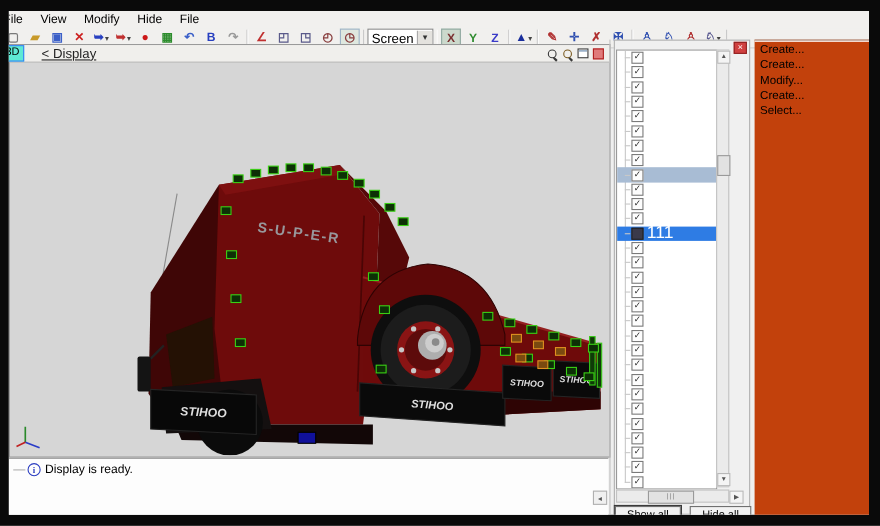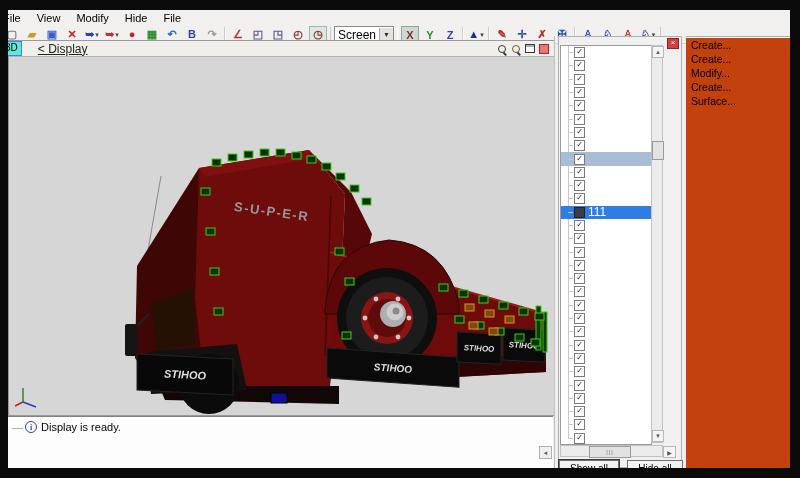--- a/index.html
+++ b/index.html
@@ -68,21 +68,21 @@
   .tp-close{position:absolute;right:2px;top:1px;width:10px;height:9px;background:#d04040;border:1px solid #902020;
             color:#fff;font-size:8px;line-height:8px;text-align:center;cursor:pointer;}
   .tlist{position:absolute;left:1px;top:8px;width:90px;height:398px;background:#fff;
          border:1px solid #9a9a9a;overflow:hidden;}
   .treeline{position:absolute;left:7px;top:0;width:0;border-left:1px solid #c8c8c8;}
   .trow{position:relative;height:13.3px;display:flex;align-items:center;cursor:pointer;}
   .trow .stub{width:5px;border-top:1px solid #c8c8c8;margin-left:7px;}
   .cb{width:9px;height:9px;border:1px solid #7a7a7a;background:#fdfdfd;font-size:8px;line-height:8px;
       text-align:center;color:#222;margin-left:1px;flex:0 0 auto;}
   .cb.dark{background:#3a3a4a;border-color:#222;color:transparent;}
-  .trow .lbl{margin-left:3px;font-size:12px;white-space:nowrap;}
+  .trow .lbl{margin-left:3px;font-size:16px;white-space:nowrap;}
   .trow.sel-inactive{background:#a8bcd4;}
   .trow.sel-active{background:#2e7ce4;}
   .trow.sel-active .lbl{color:#fff;}
   .vscroll{position:absolute;left:92px;top:8px;width:12px;height:398px;background:#ebebeb;border:1px solid #c2c2c2;box-sizing:border-box;}
   .sbtn{position:absolute;left:0;width:10px;height:10px;background:#f4f4f4;border:1px solid #b8b8b8;
         font-size:6px;color:#555;display:flex;align-items:center;justify-content:center;cursor:pointer;}
   .vthumb{position:absolute;left:0;top:95px;width:10px;height:17px;background:#e2e2e2;border:1px solid #9a9a9a;cursor:pointer;}
   .hscroll{position:absolute;left:1px;top:408px;width:103px;height:12px;background:#ebebeb;border:1px solid #c2c2c2;box-sizing:border-box;}
   .hthumb{position:absolute;left:28px;top:0;width:40px;height:10px;background:#e2e2e2;border:1px solid #9a9a9a;
           display:flex;align-items:center;justify-content:center;font-size:6px;color:#777;letter-spacing:1px;cursor:pointer;}
@@ -528,16 +528,16 @@
       <div class="tpbtn show default">Show all</div>
       <div class="tpbtn hide">Hide all</div>
     </div>
   </div>
 
   <div class="cmdpanel" id="cmdpanel">
       <div class="cmd-item">Create...</div>
       <div class="cmd-item">Create...</div>
       <div class="cmd-item">Modify...</div>
       <div class="cmd-item">Create...</div>
-      <div class="cmd-item">Surface...</div>
+      <div class="cmd-item">Select...</div>
     </div>
 
 </div>
 
 </body></html>

